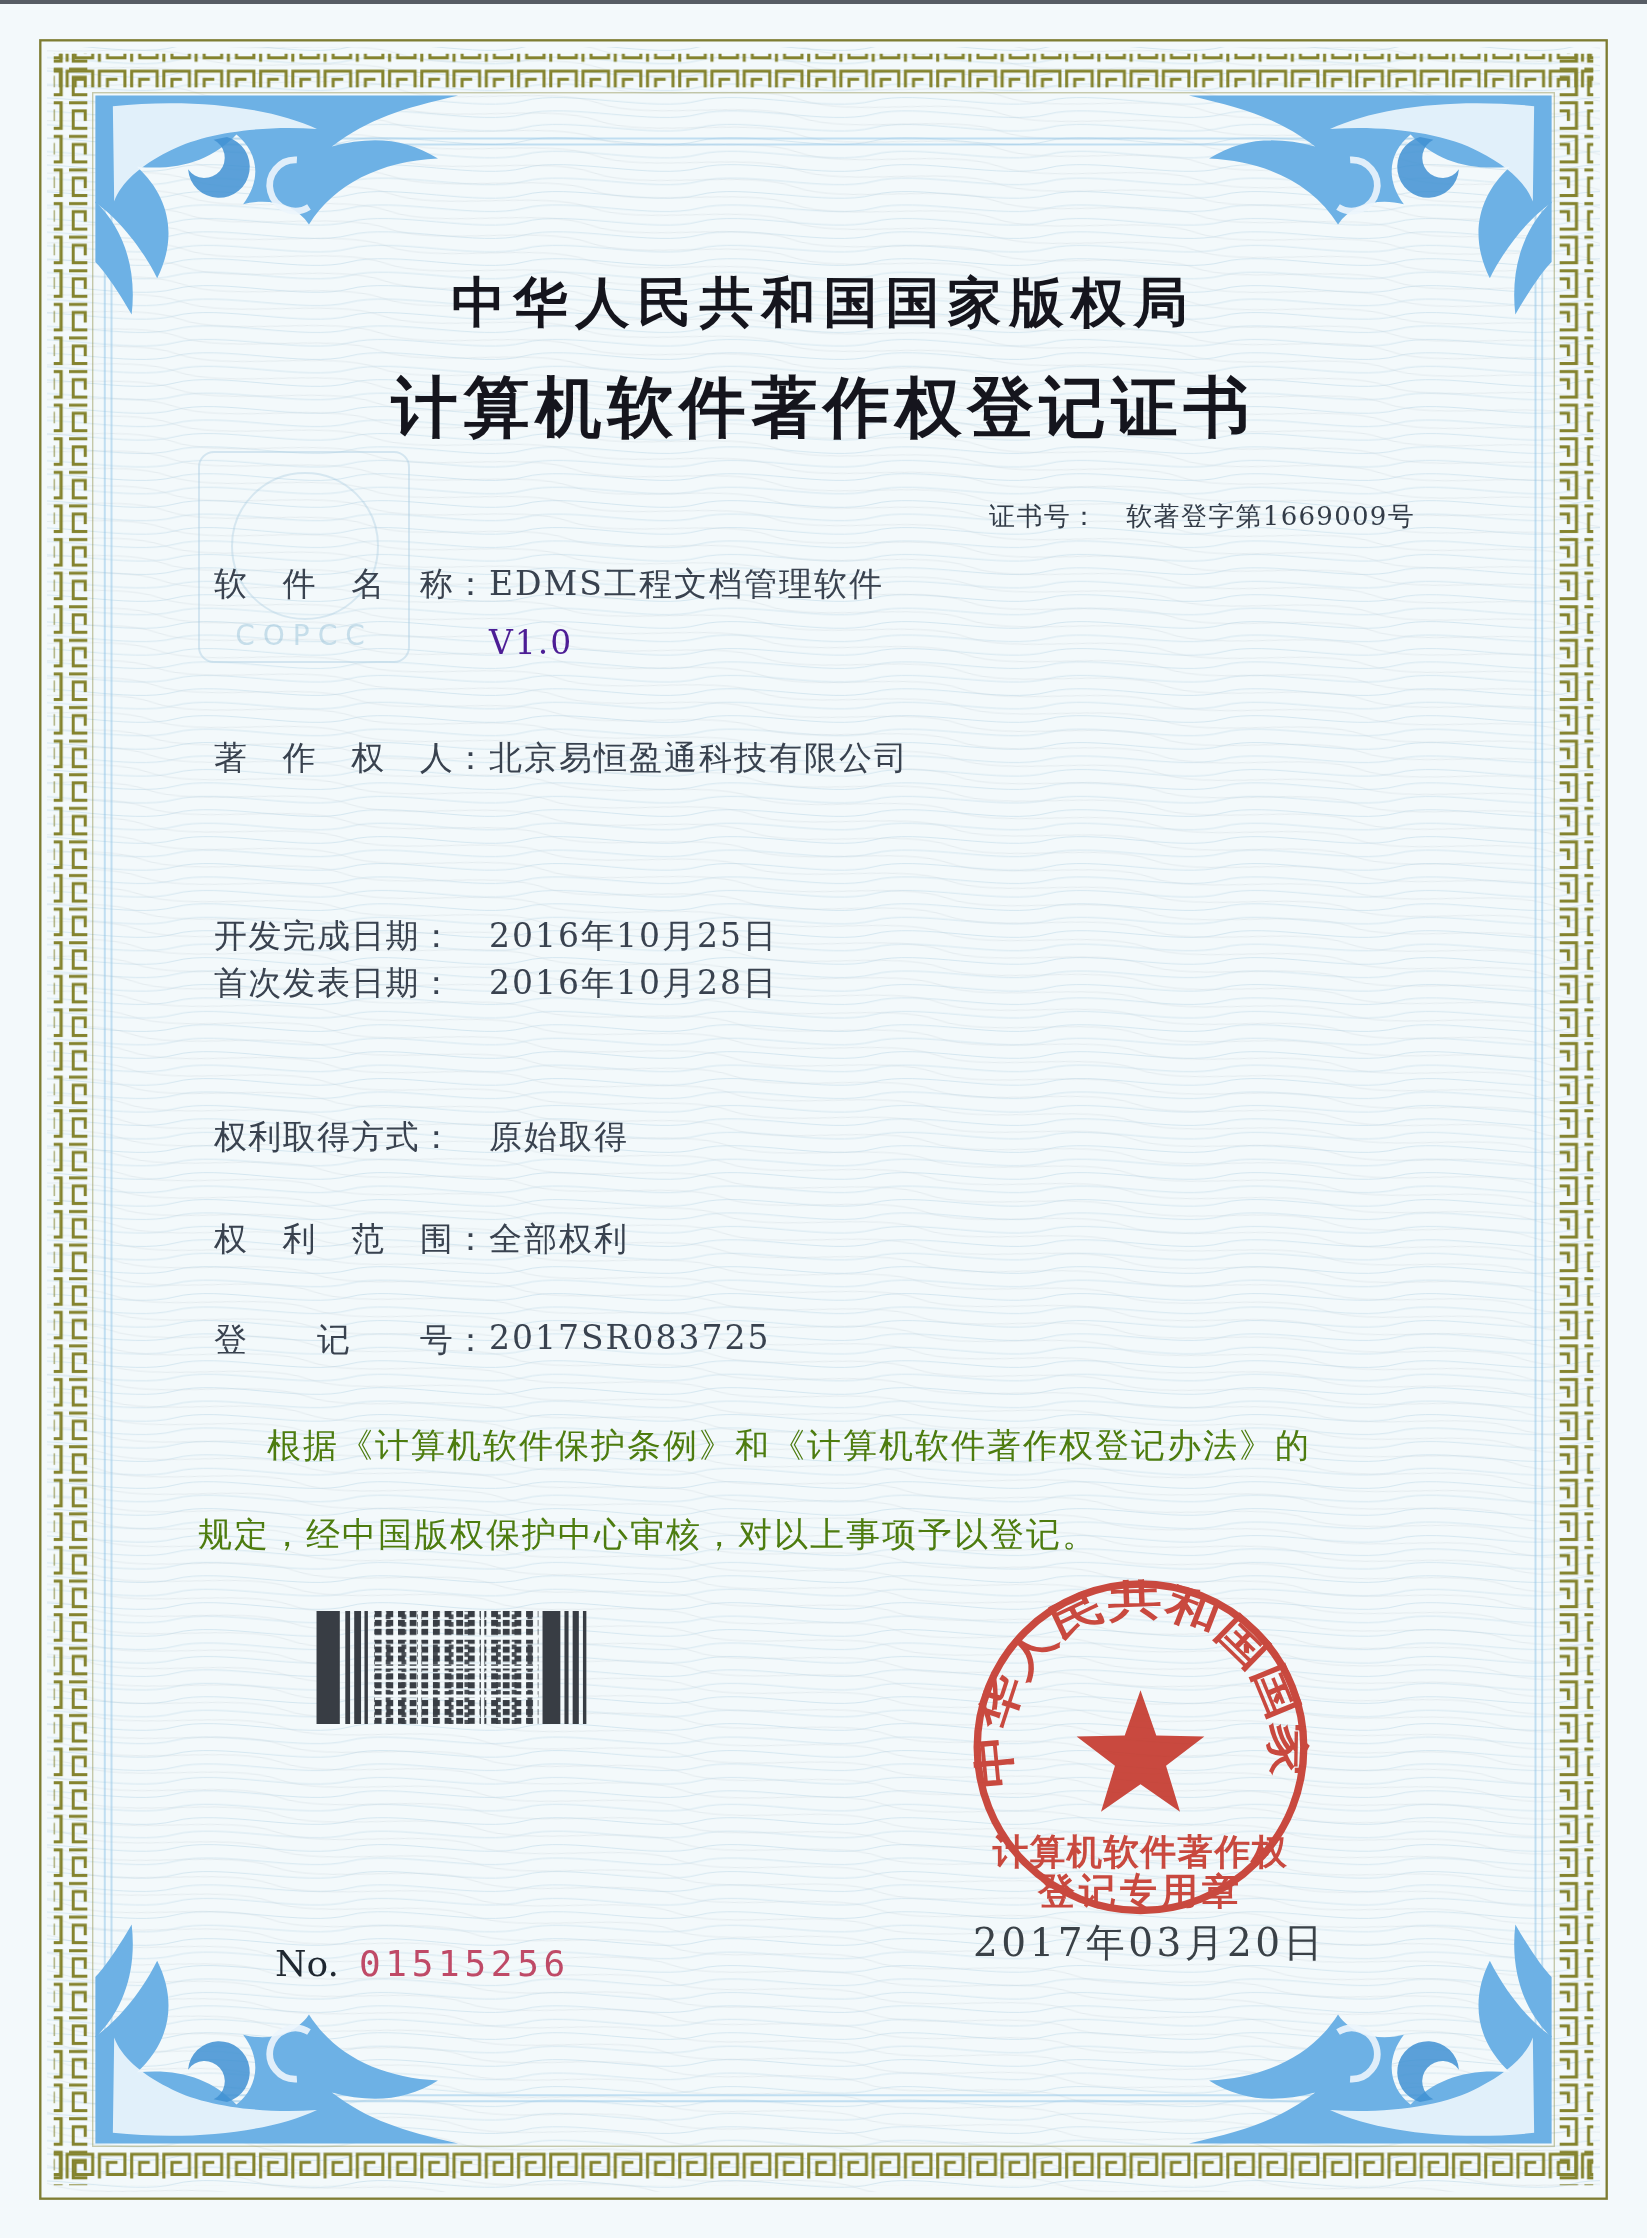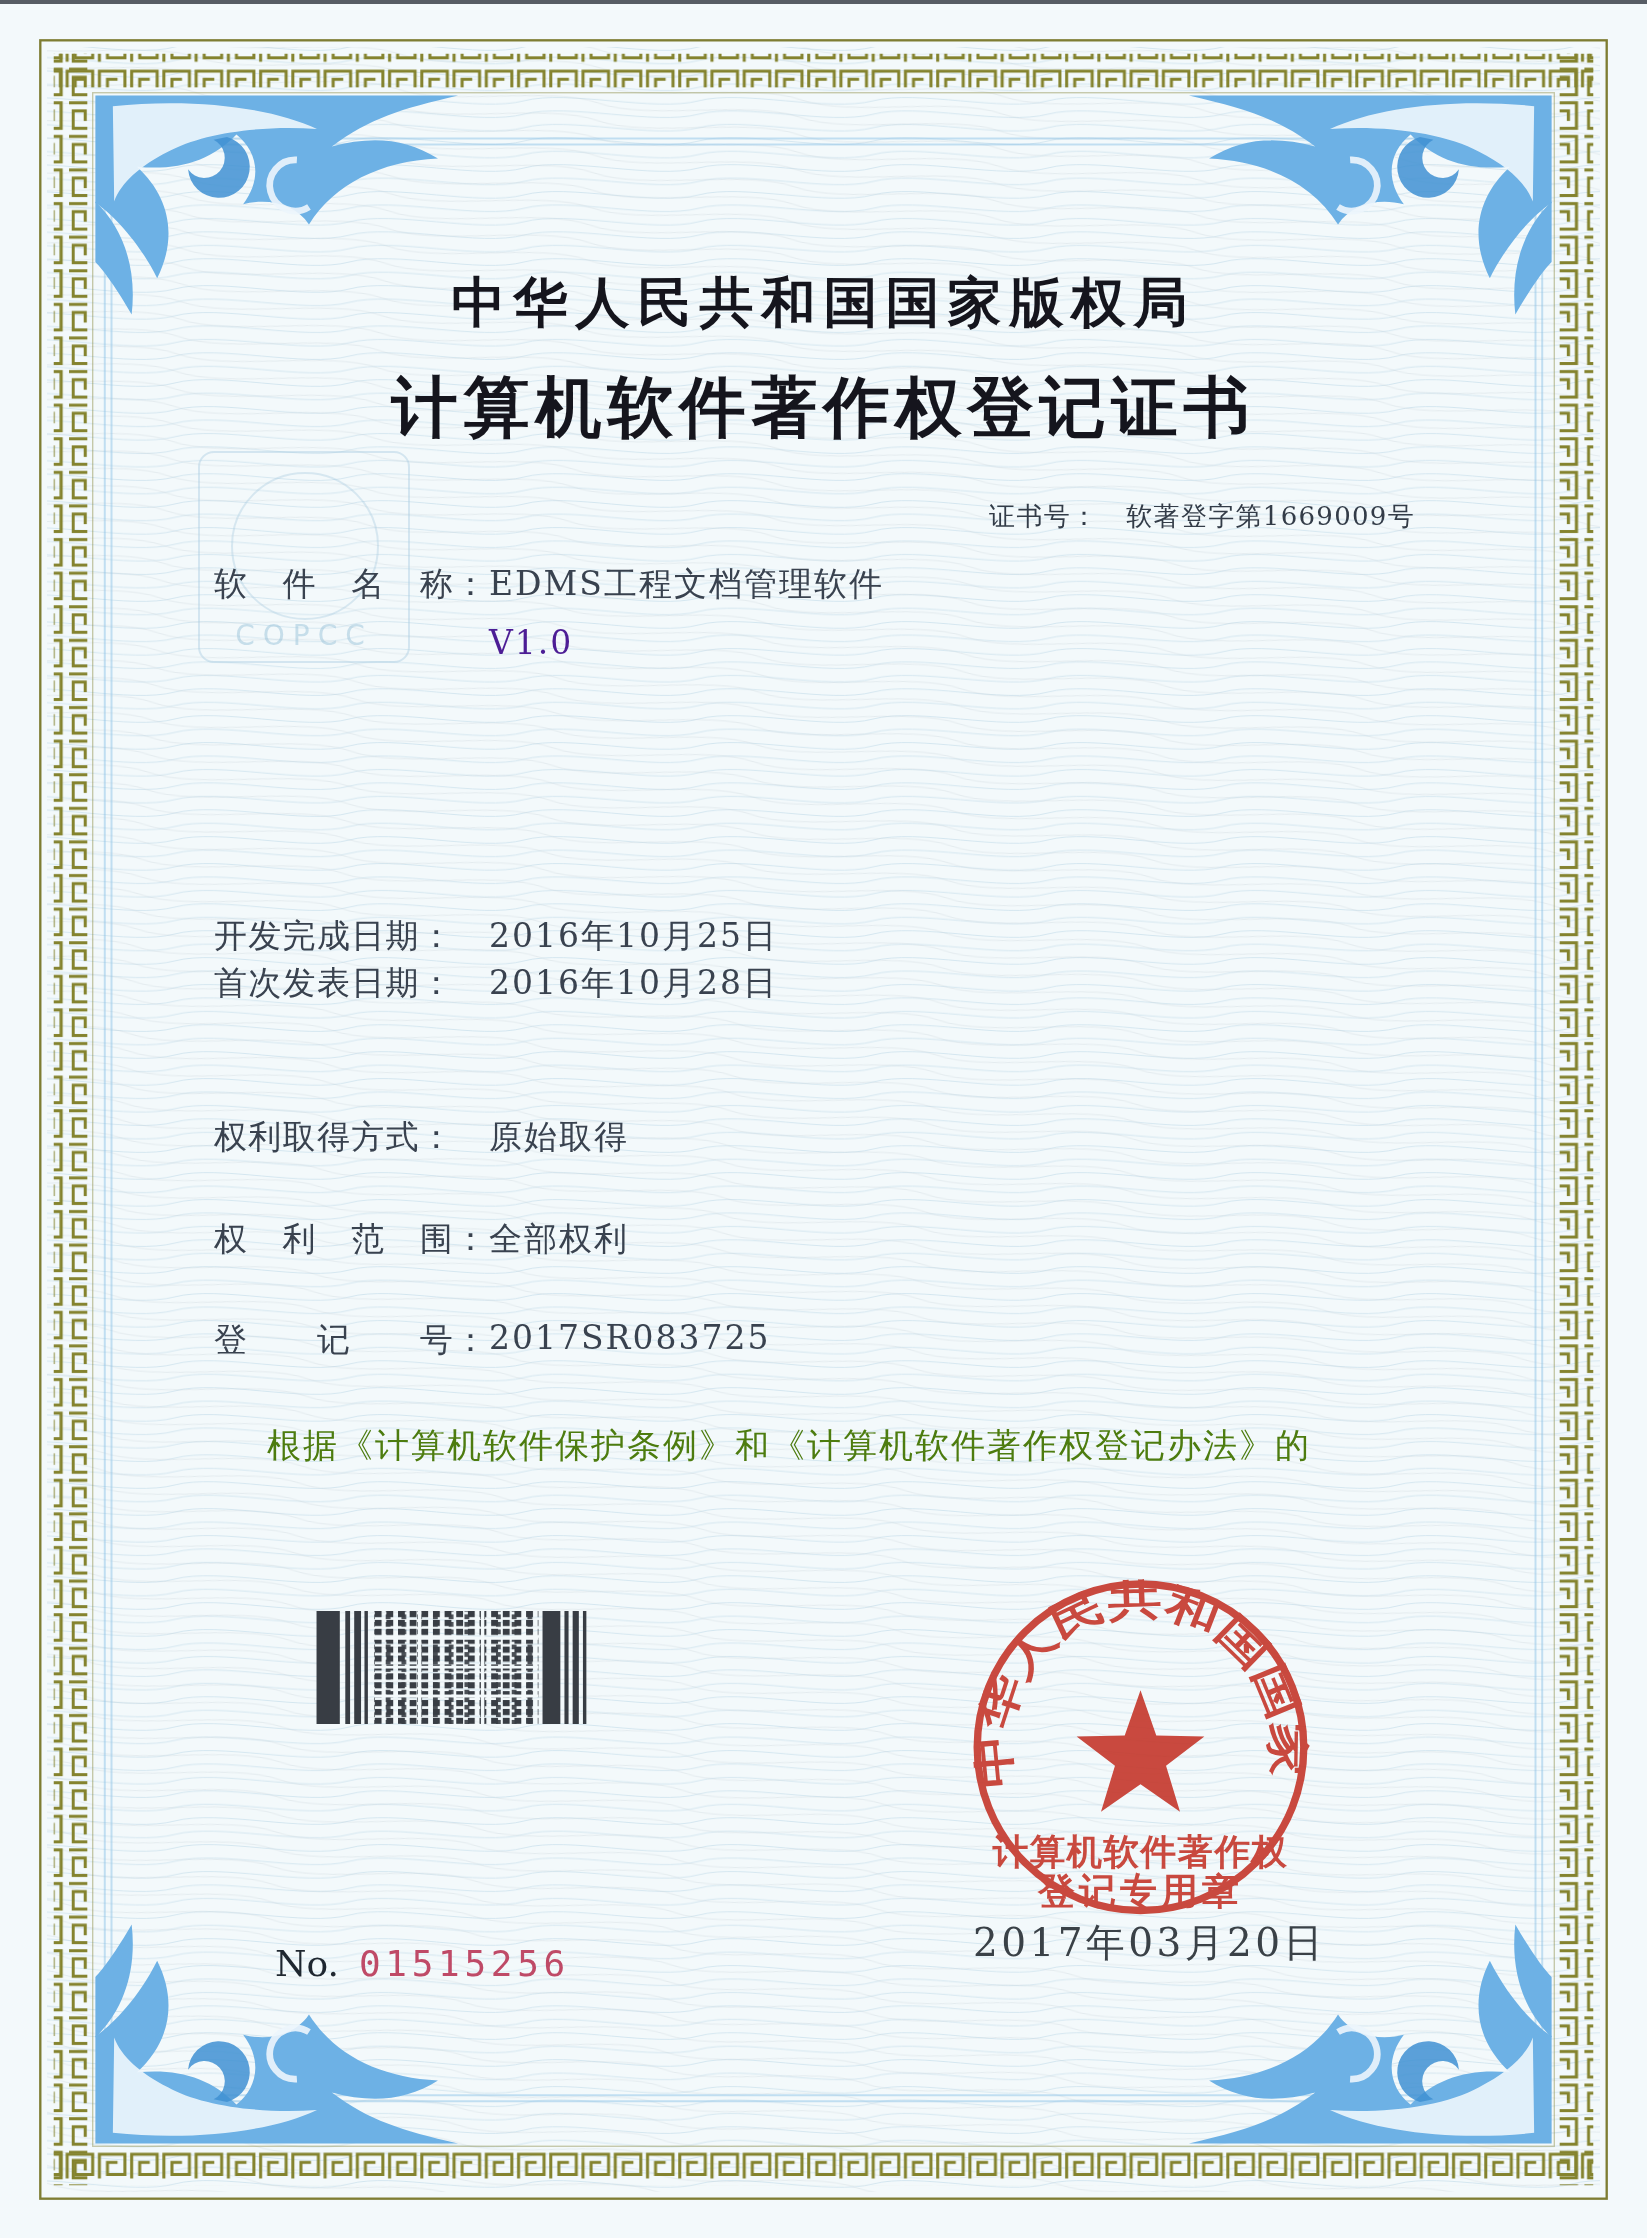--- a/index.html
+++ b/index.html
@@ -113,20 +113,24 @@
   <div class="abs certno">
     <span>证书号：</span><span class="v">软著登字第1669009号</span>
   </div>
 
   <div class="abs row" style="top:562px">
     <span class="lbl">软　件　名　称：</span>
     <span class="val">EDMS工程文档管理软件</span>
   </div>
   <div class="version-line" style="top:623px">V1.0</div>
 
+  <div class="abs row" style="top:736px">
+    <span class="lbl">著　作　权　人：</span>
+    <span class="val">北京易恒盈通科技有限公司</span>
+  </div>
 
   <div class="abs row" style="top:914px">
     <span class="lbl">开发完成日期：</span>
     <span class="val">2016年10月25日</span>
   </div>
 
   <div class="abs row" style="top:961px">
     <span class="lbl">首次发表日期：</span>
     <span class="val">2016年10月28日</span>
   </div>
@@ -140,20 +144,21 @@
     <span class="lbl">权　利　范　围：</span>
     <span class="val">全部权利</span>
   </div>
 
   <div class="abs row" style="top:1318px">
     <span class="lbl">登　　记　　号：</span>
     <span class="val">2017SR083725</span>
   </div>
 
   <div class="abs stmt first" style="top:1424px">根据《计算机软件保护条例》和《计算机软件著作权登记办法》的</div>
+  <div class="abs stmt" style="top:1513px">规定，经中国版权保护中心审核，对以上事项予以登记。</div>
 
   <div class="abs barcode">
     <svg width="279" height="113" viewBox="0 0 400 165" aria-hidden="true">
       <defs>
         <pattern id="bp1" width="17" height="13" patternUnits="userSpaceOnUse">
           <rect width="10" height="9" fill="#383d44"></rect>
         </pattern>
         <pattern id="bp2" width="23" height="11" patternUnits="userSpaceOnUse" patternTransform="translate(9 5)">
           <rect width="7" height="7" fill="#383d44"></rect>
         </pattern>

